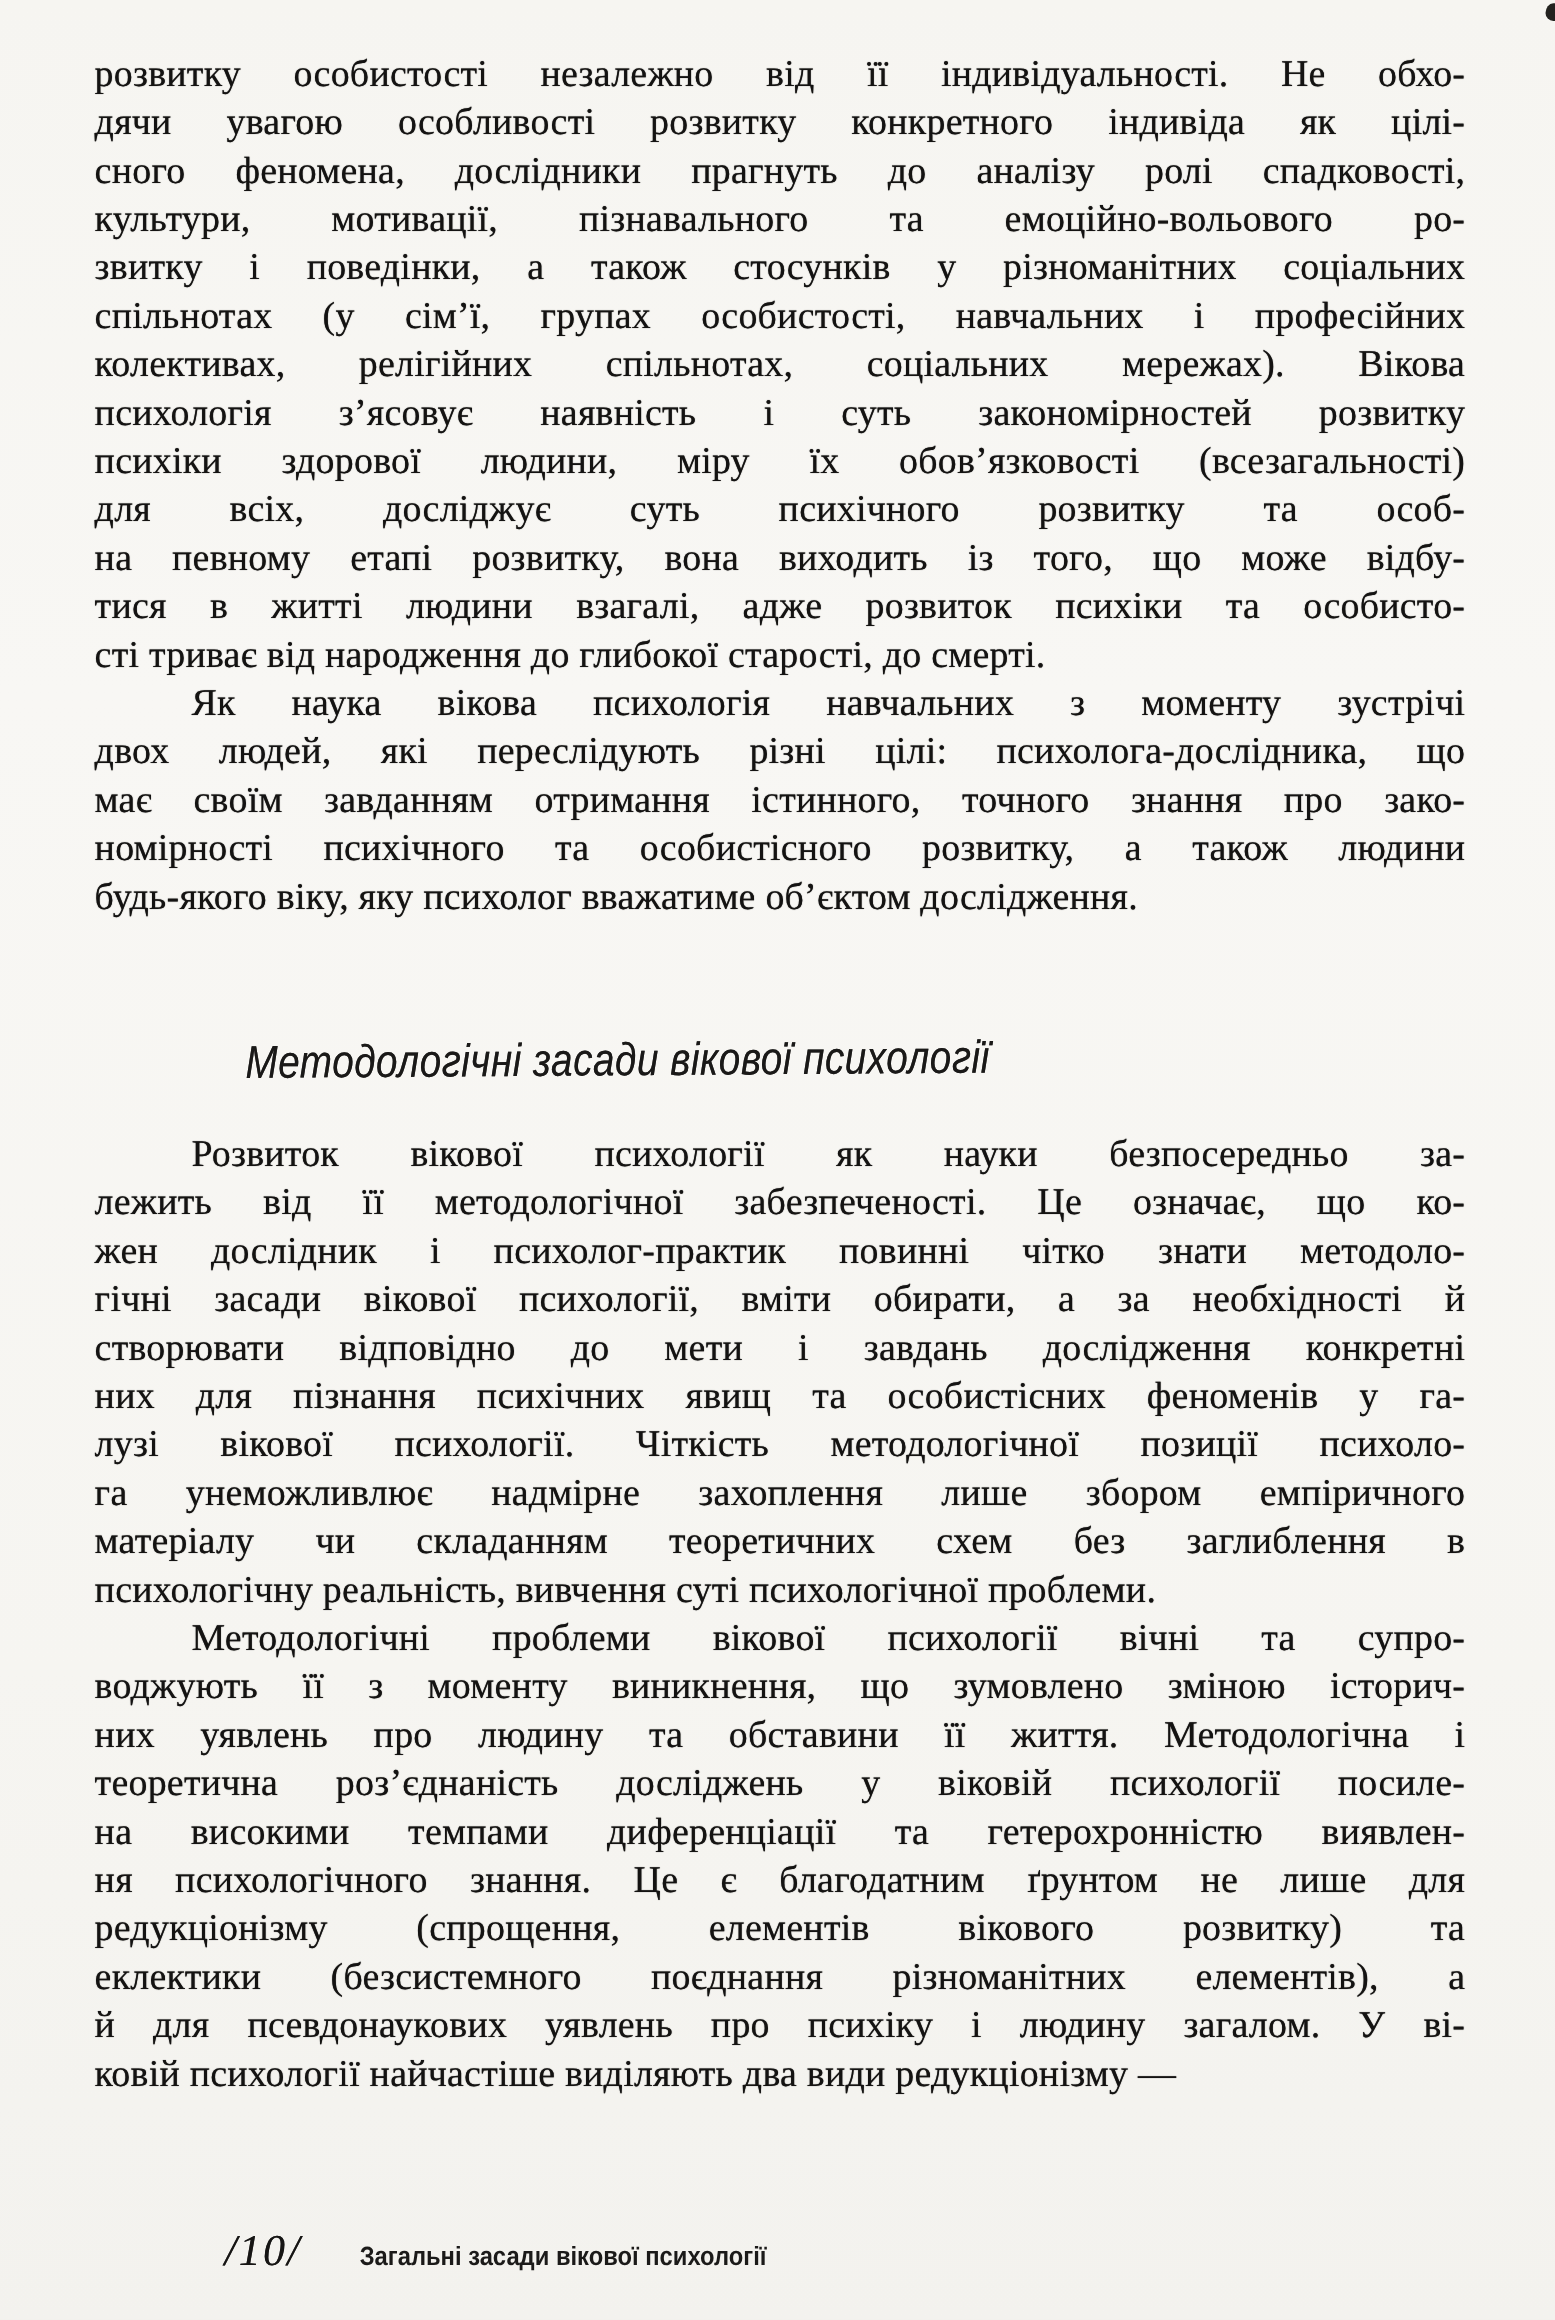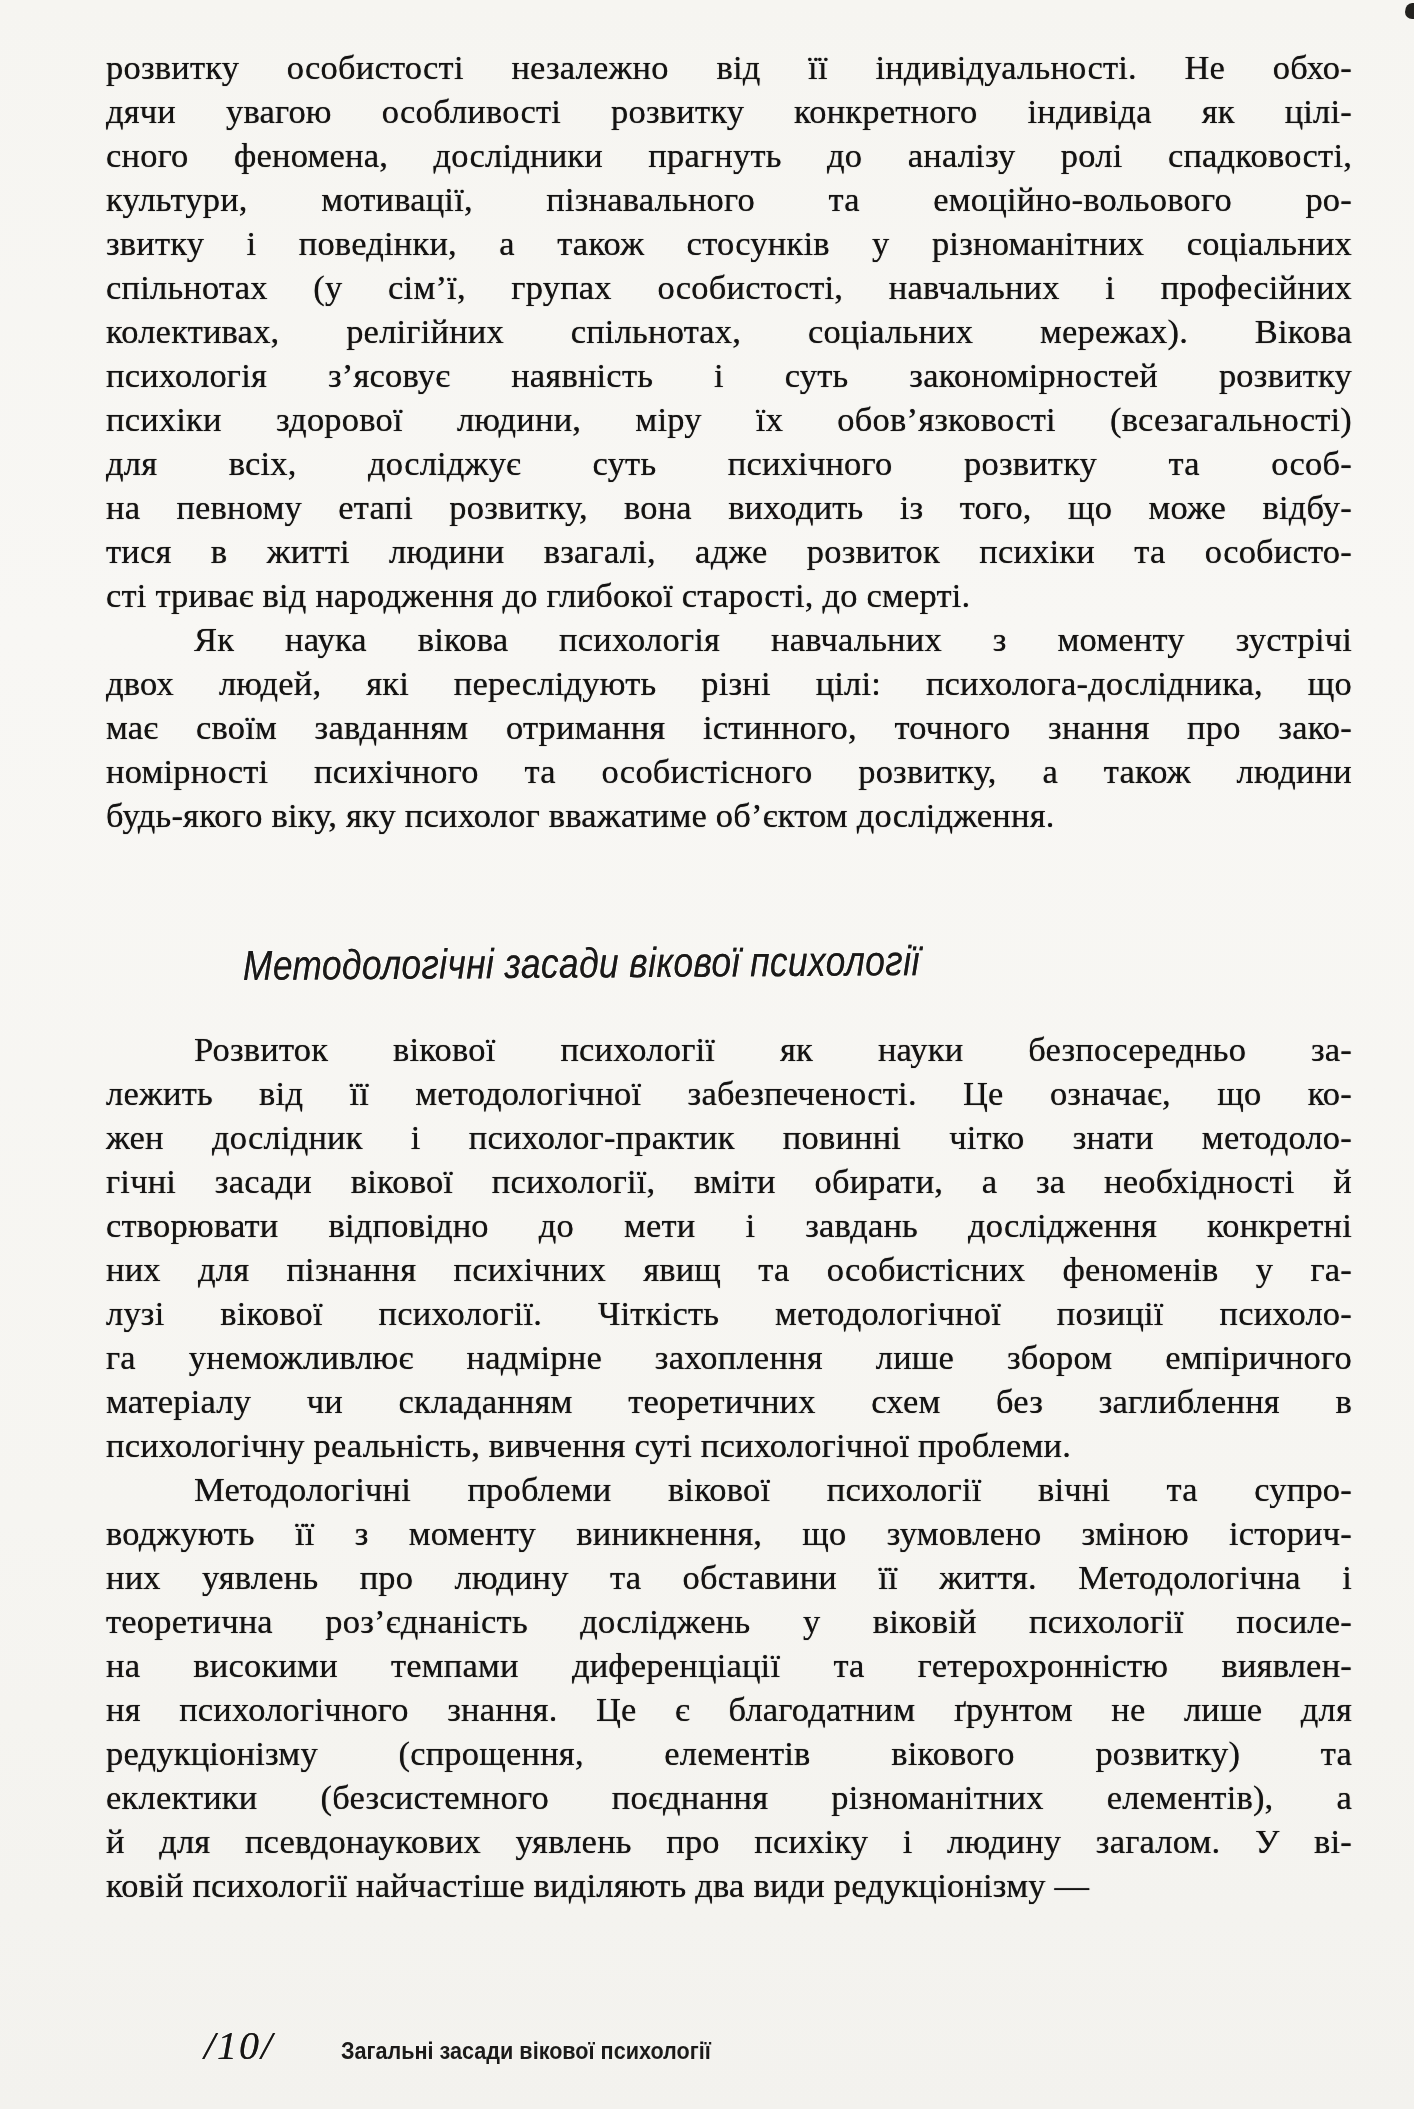--- a/index.html
+++ b/index.html
@@ -6,21 +6,21 @@
   .page {
     position:relative;
     width:1414px; height:2109px;
     margin:0 auto;
     background:linear-gradient(180deg,#f6f5f1 0%,#f8f7f4 30%,#f6f5f1 72%,#f3f2ee 100%);
     color:#141312;
     font-family:"Liberation Serif", serif;
     overflow:hidden;
   }
   .content {
-    position:absolute; left:106px; top:45px; width:1246px;
+    position:absolute; left:86px; top:45px; width:1246px;
   }
   .para { margin:0; padding:0; }
   .line {
     height:44px; line-height:44px;
     font-size:34.5px;
     letter-spacing:0.2px;
     text-align:justify;
     -moz-text-align-last:justify;
     text-align-last:justify;
     text-shadow:0 0 0.8px rgba(22,21,19,0.85);
@@ -41,21 +41,21 @@
     font-size:42px;
     letter-spacing:0.5px;
     color:#1a1918;
     transform:scaleX(0.84) rotate(-0.35deg);
     transform-origin:left center;
     white-space:nowrap;
     text-shadow:0 0 0.6px rgba(26,25,24,0.8);
   }
   .footer {
     position:absolute; left:204px; top:2022px;
-    display:flex; align-items:baseline; gap:67px;
+    display:flex; align-items:baseline; gap:53px;
   }
   .pagenum {
     font-family:"Liberation Serif", serif;
     font-style:italic;
     font-size:40px;
     letter-spacing:2px;
     color:#161514;
     text-shadow:0 0 0.6px rgba(22,21,20,0.8);
   }
   .section-title {

